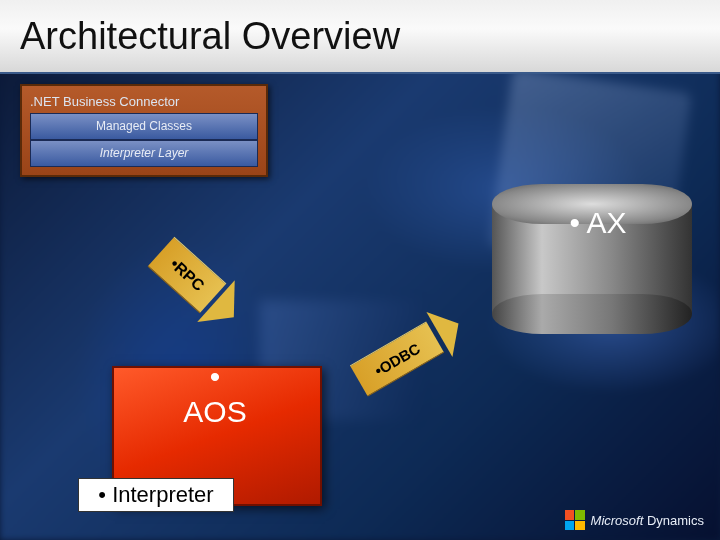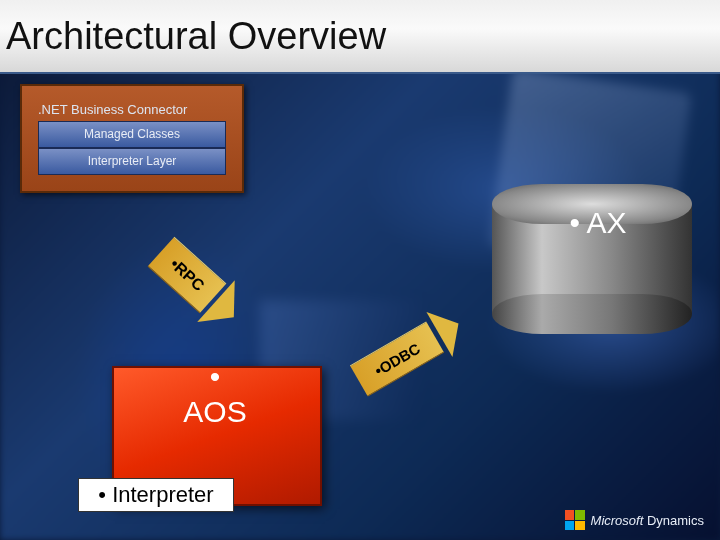--- a/index.html
+++ b/index.html
@@ -38,56 +38,56 @@
     filter: blur(6px);
   }
 
   .title-bar {
     position: relative;
     height: 74px;
     background: linear-gradient(to bottom, #f0f0f0 0%, #fafafa 40%, #d8d8d8 100%);
     border-bottom: 2px solid #3a5a8a;
     display: flex;
     align-items: center;
-    padding-left: 6px;
+    padding-left: 20px;
   }
   .title-bar h1 {
     font-size: 38px;
     font-weight: normal;
     color: #111;
   }
 
   .stage { position: relative; width: 100%; height: calc(100% - 74px); }
 
   
   .bc {
     position: absolute;
     top: 10px; left: 20px;
-    width: 224px;
+    width: 248px;
     background: linear-gradient(to bottom, #b55a2a, #9a4418);
     border: 2px solid #5a2a08;
-    padding: 16px;
+    padding: 8px;
     box-shadow: 2px 2px 6px rgba(0,0,0,0.6);
   }
   .bc-header {
     font-size: 13px;
     color: #dce4f0;
     margin-bottom: 4px;
   }
   .bc-layer {
     background: linear-gradient(to bottom, #7a90c5 0%, #3a5aa0 100%);
     border: 1px solid #1a2a55;
     color: #e8ecf5;
     text-align: center;
     padding: 5px 4px;
     margin-bottom: 0;
     font-size: 12px;
     line-height: 1.25;
   }
-  .bc-layer:last-child { margin-bottom: 0; }
+  .bc-layer:last-child { margin-bottom: 0; font-style: italic; }
   .bc-layer .sub { display:block; font-size:11px; }
 
   
   .rpc {
     position: absolute;
     top: 176px; left: 142px;
     width: 90px; height: 50px;
     transform: rotate(42deg);
     display:flex; align-items:center; justify-content:center;
   }

